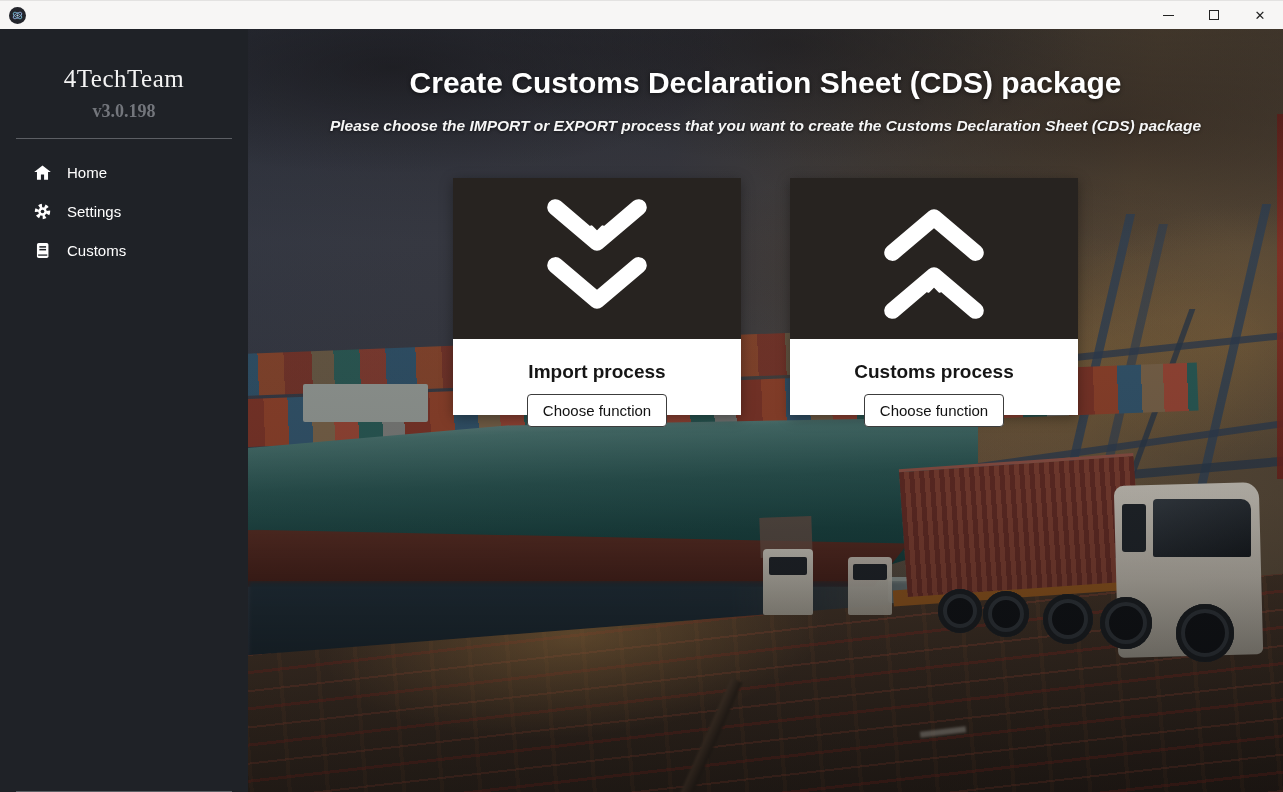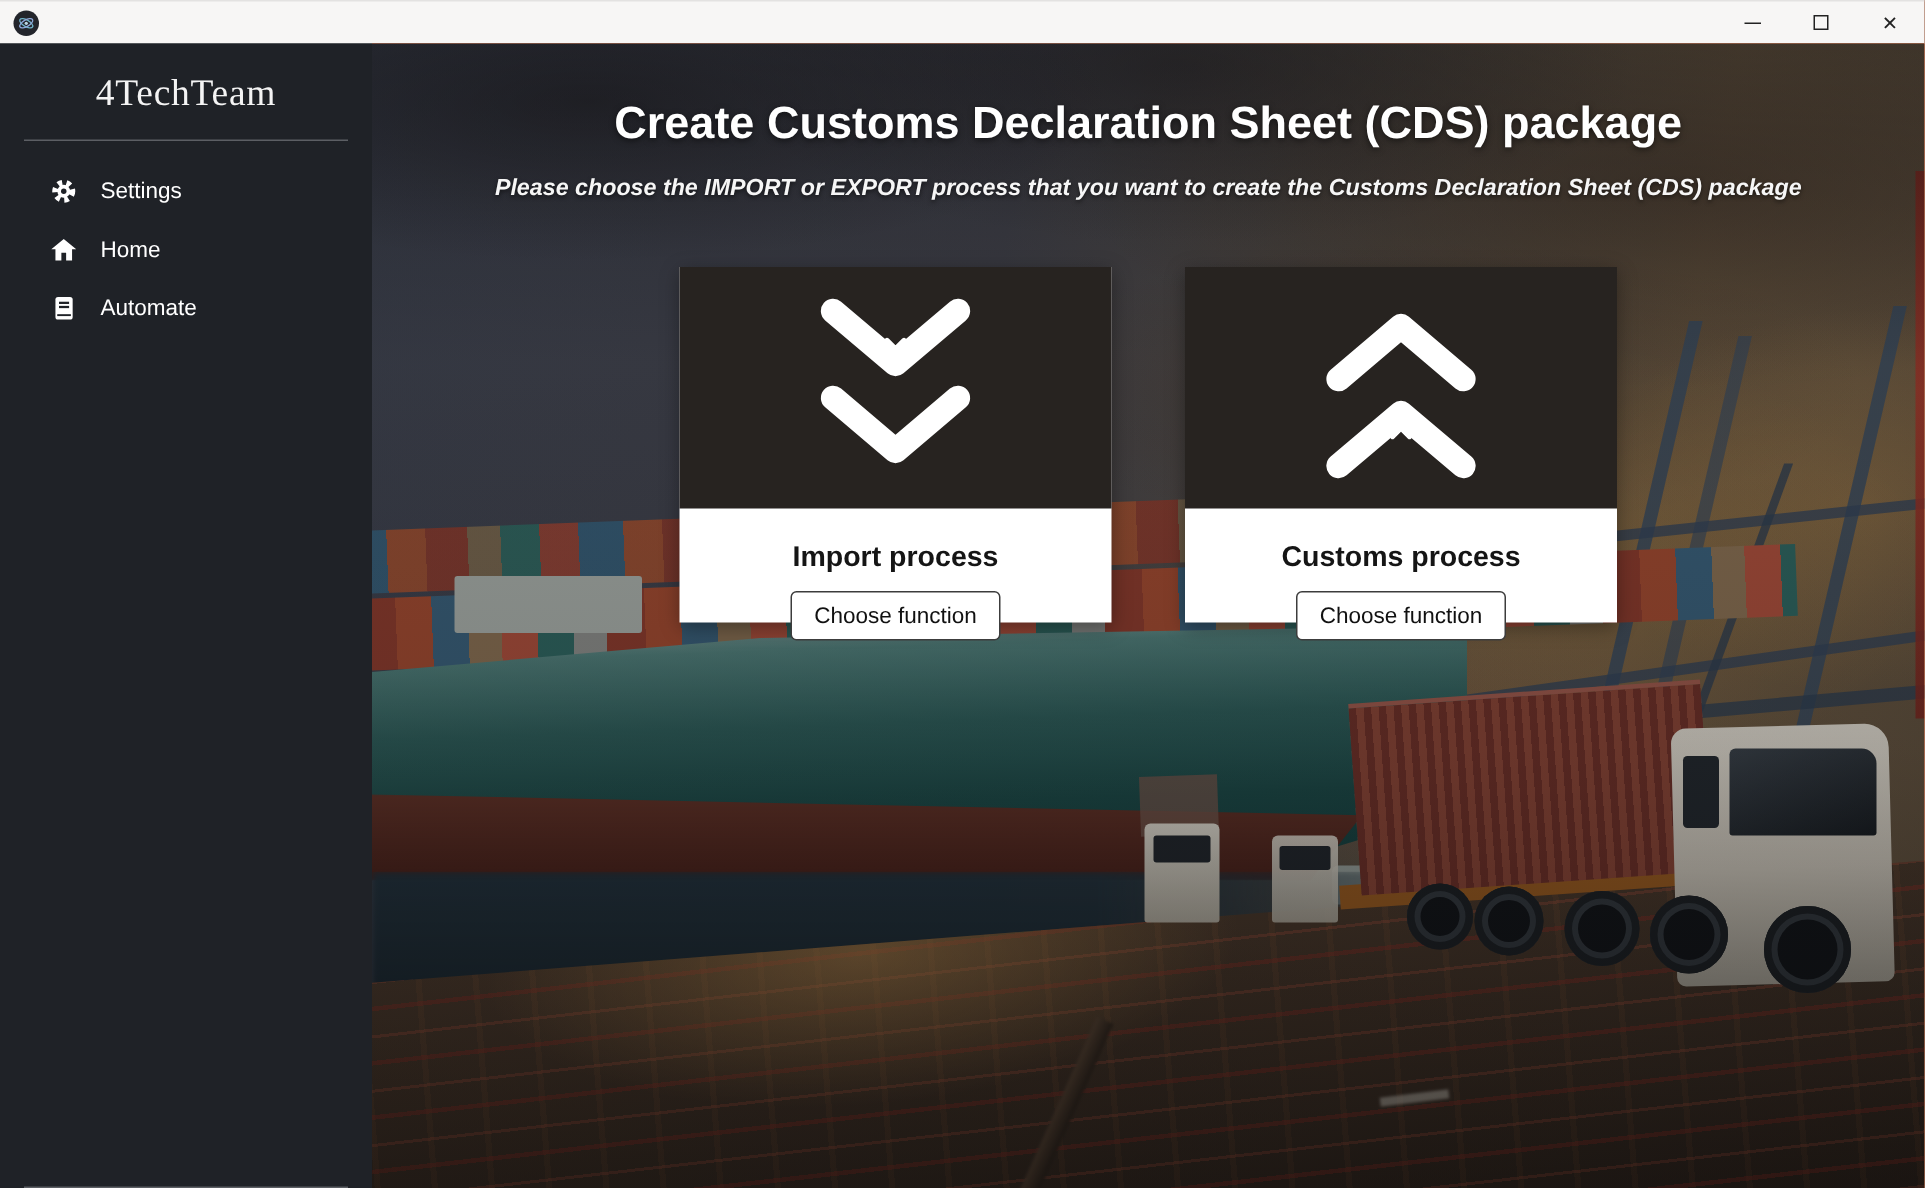--- a/index.html
+++ b/index.html
@@ -13,21 +13,21 @@
   .win-controls { margin-left:auto; display:flex; height:100%; }
   .win-btn { width:46px; height:100%; display:flex; align-items:center; justify-content:center; cursor:pointer; }
   .glyph-min { width:11px; height:1px; background:#222; display:block; }
   .glyph-max { width:10px; height:10px; border:1px solid #222; display:block; }
   .glyph-close { font-size:13px; color:#222; line-height:1; }
 
   
   .body { flex:1; display:flex; min-height:0; }
 
   
-  .sidebar { width:248px; flex:0 0 248px; background:#1f2227; color:#fff; display:flex; flex-direction:column; }
+  .sidebar { width:248px; flex:0 0 248px; background:#1f2227; color:#fff; display:flex; flex-direction:column;margin-top:16px; }
   .brand { text-align:center; padding-top:20px; font-family:"Liberation Serif", serif; }
   .brand-name { font-size:25px; color:#f4f4f4; letter-spacing:0.5px; }
   .brand-version { font-size:18px; font-weight:bold; color:#73767c; margin-top:8px; font-family:"Liberation Serif", serif; }
   .side-divider { border-top:1px solid #5c5f64; margin:16px 16px 0 16px; }
   .nav { margin-top:14px; }
   .nav-item { display:flex; align-items:center; gap:15px; padding:10px 10px 10px 33px; font-size:15px; color:#ffffff; cursor:pointer; }
   .nav-icon { width:19px; height:19px; flex:0 0 19px; display:flex; align-items:center; justify-content:center; }
   .side-spacer { flex:1; }
   .exit-wrap { margin-bottom:14px; }
 
@@ -122,52 +122,53 @@
           <span class="glyph-close">✕</span>
         </div>
     </div>
   </div>
 
   <div class="body">
 
     <div class="sidebar">
       <div class="brand">
         <div class="brand-name">4TechTeam</div>
+        <div class="brand-version">v3.0.198</div>
       </div>
       <div class="side-divider"></div>
 
       <div class="nav">
+        <div class="nav-item">
+          <span class="nav-icon">
+            <svg width="19" height="19" viewBox="0 0 24 24">
+                <path d="M12 3 L22.5 11.5 H19 V21 H14 V14.5 H10 V21 H5 V11.5 H1.5 Z" fill="#fff"></path>
+              </svg>
+          </span>
+          <span>Home</span>
+        </div>
         <div class="nav-item">
           <span class="nav-icon">
             <svg width="19" height="19" viewBox="0 0 24 24">
               <circle cx="12" cy="12" r="7.2" fill="none" stroke="#fff" stroke-width="5" stroke-dasharray="3.6 3.6"></circle>
               <circle cx="12" cy="12" r="5.4" fill="#fff"></circle>
               <circle cx="12" cy="12" r="2.3" fill="#1f2227"></circle>
             </svg>
           </span>
           <span>Settings</span>
         </div>
         <div class="nav-item">
           <span class="nav-icon">
             <svg width="19" height="19" viewBox="0 0 24 24">
-                <path d="M12 3 L22.5 11.5 H19 V21 H14 V14.5 H10 V21 H5 V11.5 H1.5 Z" fill="#fff"></path>
-              </svg>
-          </span>
-          <span>Home</span>
-        </div>
-        <div class="nav-item">
-          <span class="nav-icon">
-            <svg width="19" height="19" viewBox="0 0 24 24">
               <rect x="5" y="2.5" width="14.5" height="19" rx="2.2" fill="#fff"></rect>
               <rect x="8" y="6.5" width="8.5" height="1.9" fill="#1f2227"></rect>
               <rect x="8" y="10" width="8.5" height="1.9" fill="#1f2227"></rect>
               <rect x="6.5" y="17" width="11.5" height="1.6" fill="#1f2227"></rect>
             </svg>
           </span>
-          <span>Automate</span>
+          <span>Customs</span>
         </div>
       </div>
 
       <div class="side-spacer"></div>
       <div class="side-divider"></div>
     </div>
 
     <div class="main">
 
       <div class="scene">

